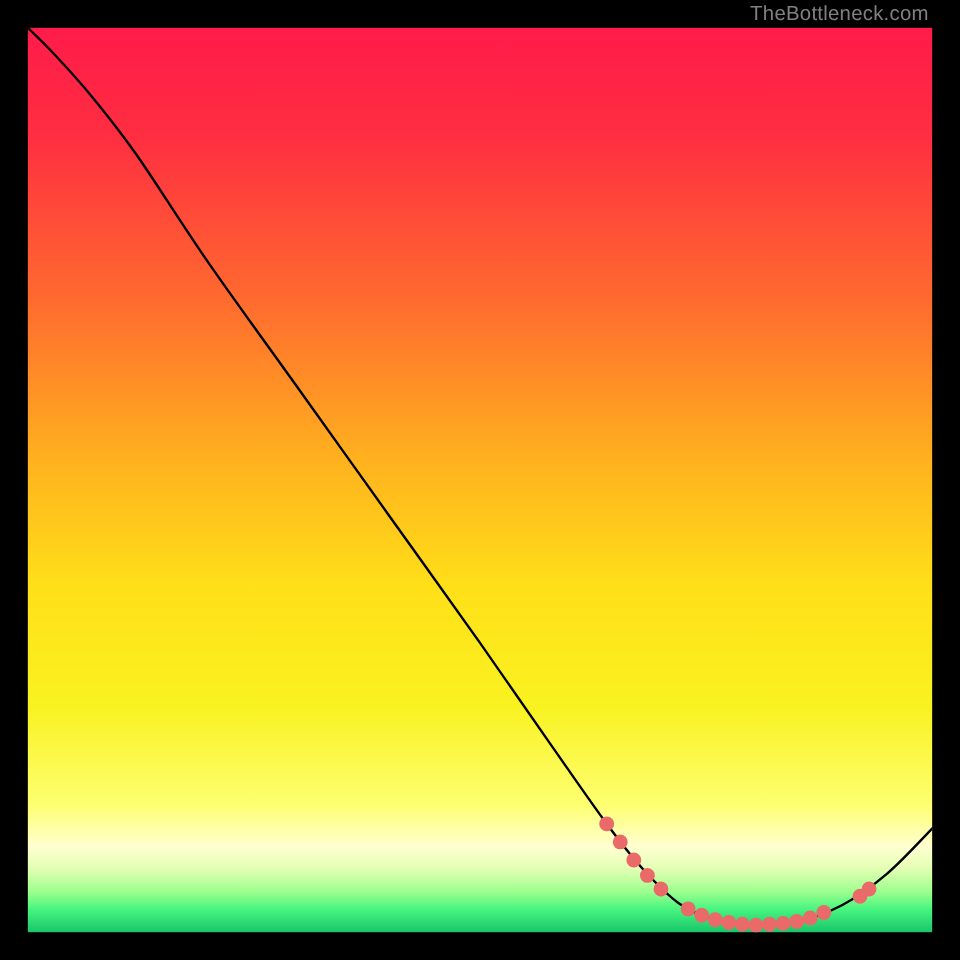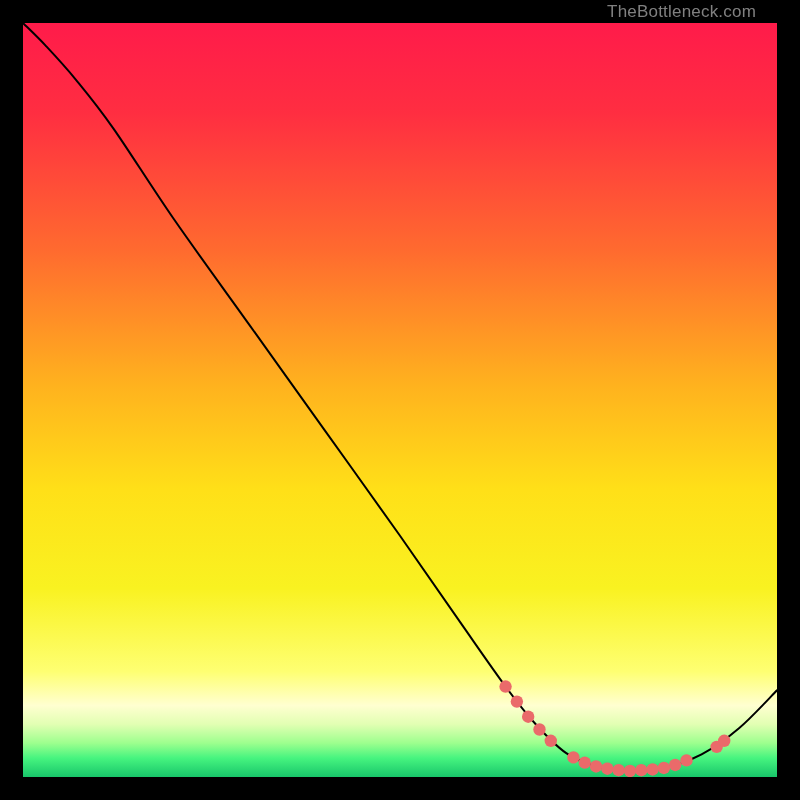--- a/index.html
+++ b/index.html
@@ -13,21 +13,21 @@
   .frame {
     position: absolute;
     left: 23px;
     top: 23px;
     width: 754px;
     height: 754px;
     background: #000;
   }
   .attribution {
     position: absolute;
-    right: 44px;
+    right: 26px;
     top: 2px;
     font-family: Arial, Helvetica, sans-serif;
     font-size: 17px;
     color: #808080;
     letter-spacing: 0.2px;
   }
   svg {
     display: block;
   }
 </style>

